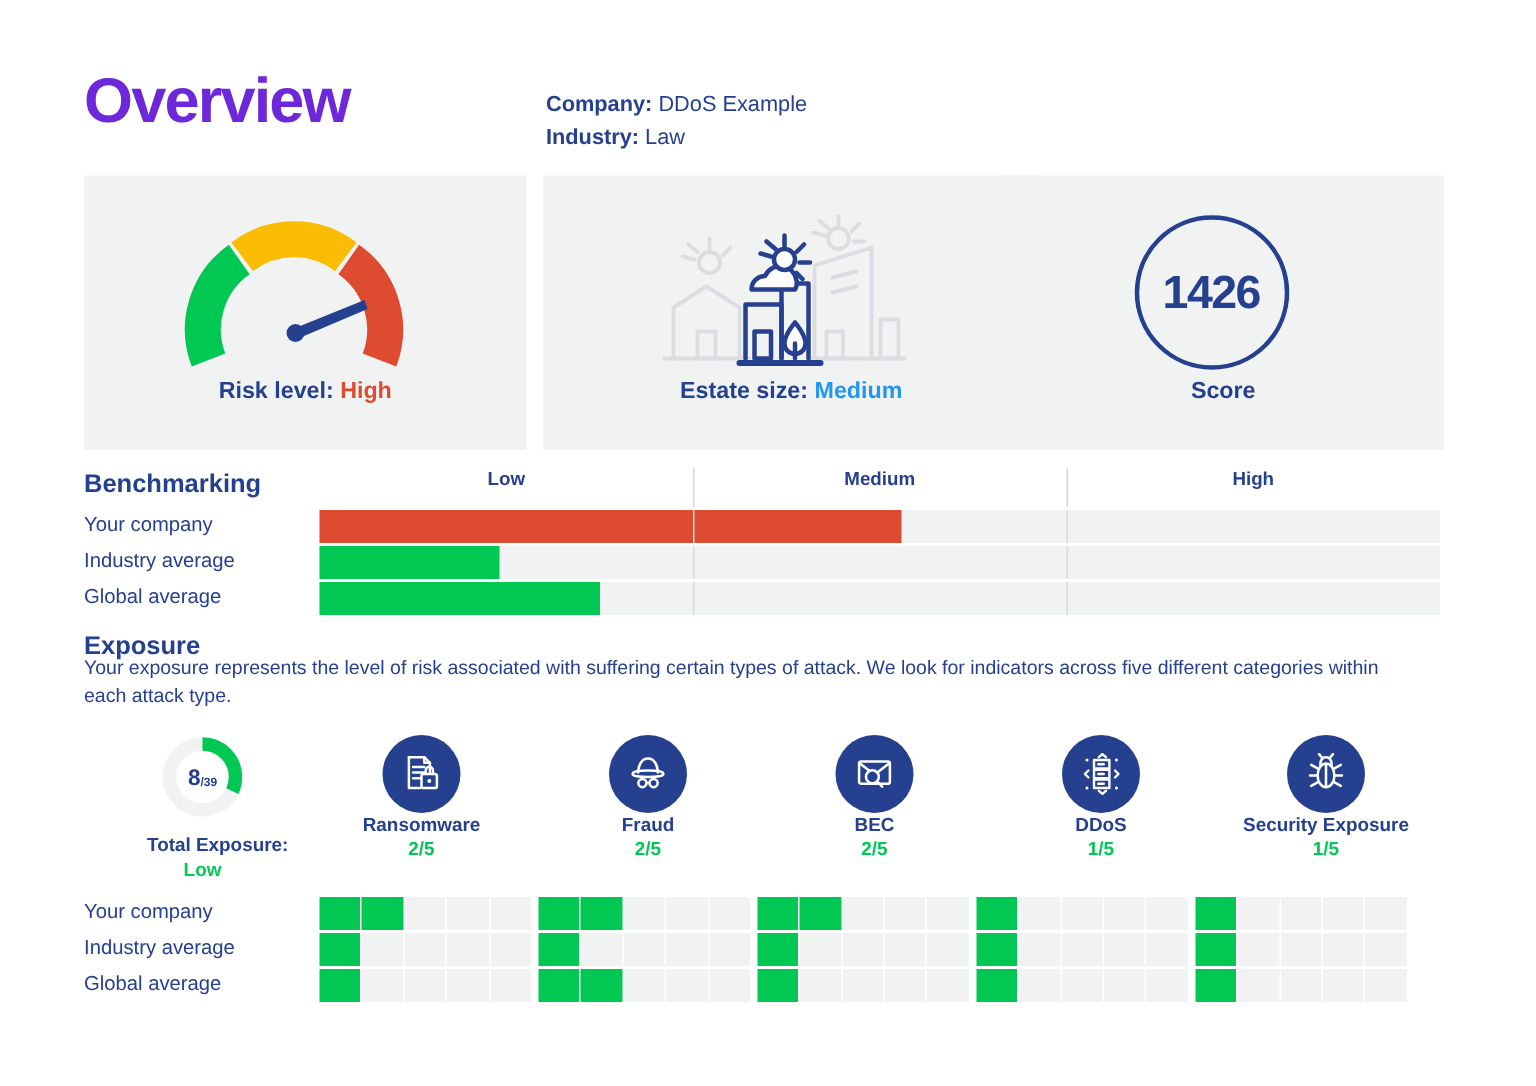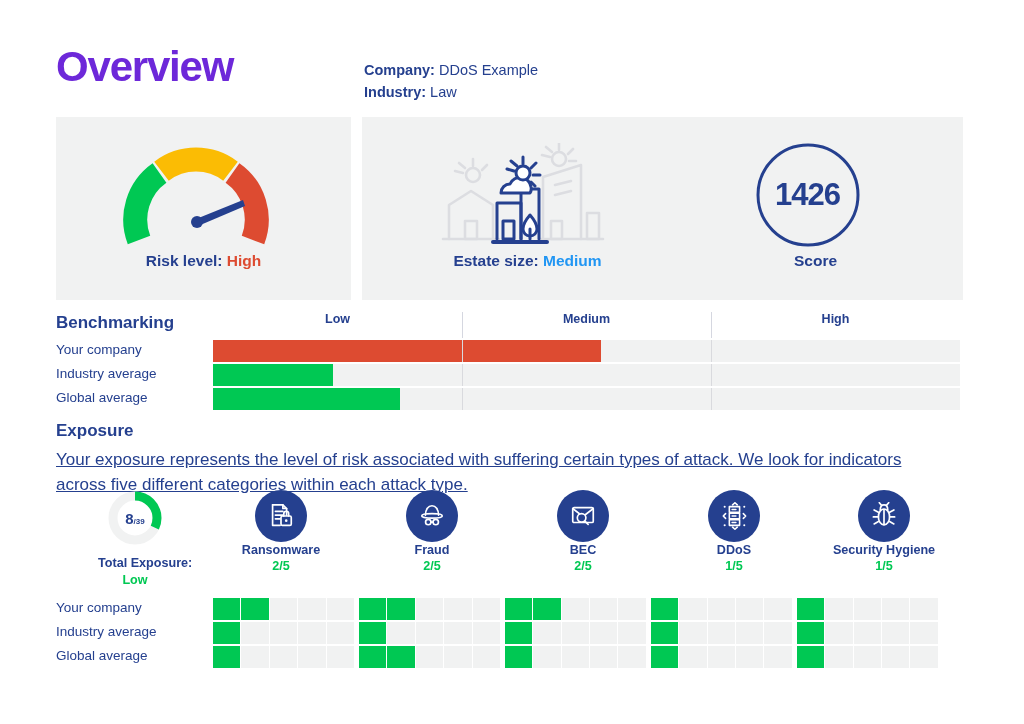--- a/index.html
+++ b/index.html
@@ -43,22 +43,22 @@
     height: 112px;
   }
 
   
   .section-title {
     position: absolute; font-size: 17px; font-weight: bold; color: #25408f;
   }
   #bench-title { left: 56px; top: 313px; }
   #exposure-title { left: 56px; top: 421px; }
   .exposure-desc {
-    position: absolute; left: 56px; top: 448px; width: 890px;
-    font-size: 17px; line-height: 1.45; color: #25408f; font-weight: normal; text-decoration: underline;
+    position: absolute; left: 56px; top: 436px; width: 890px;
+    font-size: 13px; line-height: 1.45; color: #25408f; font-weight: normal;
   }
 
   .bench-scale {
     position: absolute; left: 213px; top: 312px; width: 747px; height: 26px;
   }
   .bench-scale .seg {
     position: absolute; top: 0; height: 26px;
     font-size: 12.5px; font-weight: bold; text-align: center; color: #25408f;
   }
   .bench-scale .divider {
@@ -295,21 +295,21 @@
         </div>
         <div class="cat-name">DDoS</div>
         <div class="cat-score">1/5</div>
       </div>
       <div class="cat" style="left: 884px;">
         <div class="cat-circle">
           <svg width="28" height="28" viewBox="0 0 28 30">
             <use href="#ico-bug-icon"></use>
           </svg>
         </div>
-        <div class="cat-name">Security Hygiene</div>
+        <div class="cat-name">Security Exposure</div>
         <div class="cat-score">1/5</div>
       </div>
     </div>
 
   <div class="exp-rows" id="exp-rows">
       <div class="exp-row">
         <div class="exp-label">Your company</div>
         <div class="exp-groups">
           <div class="exp-group">
             <div class="exp-cell on"></div>

